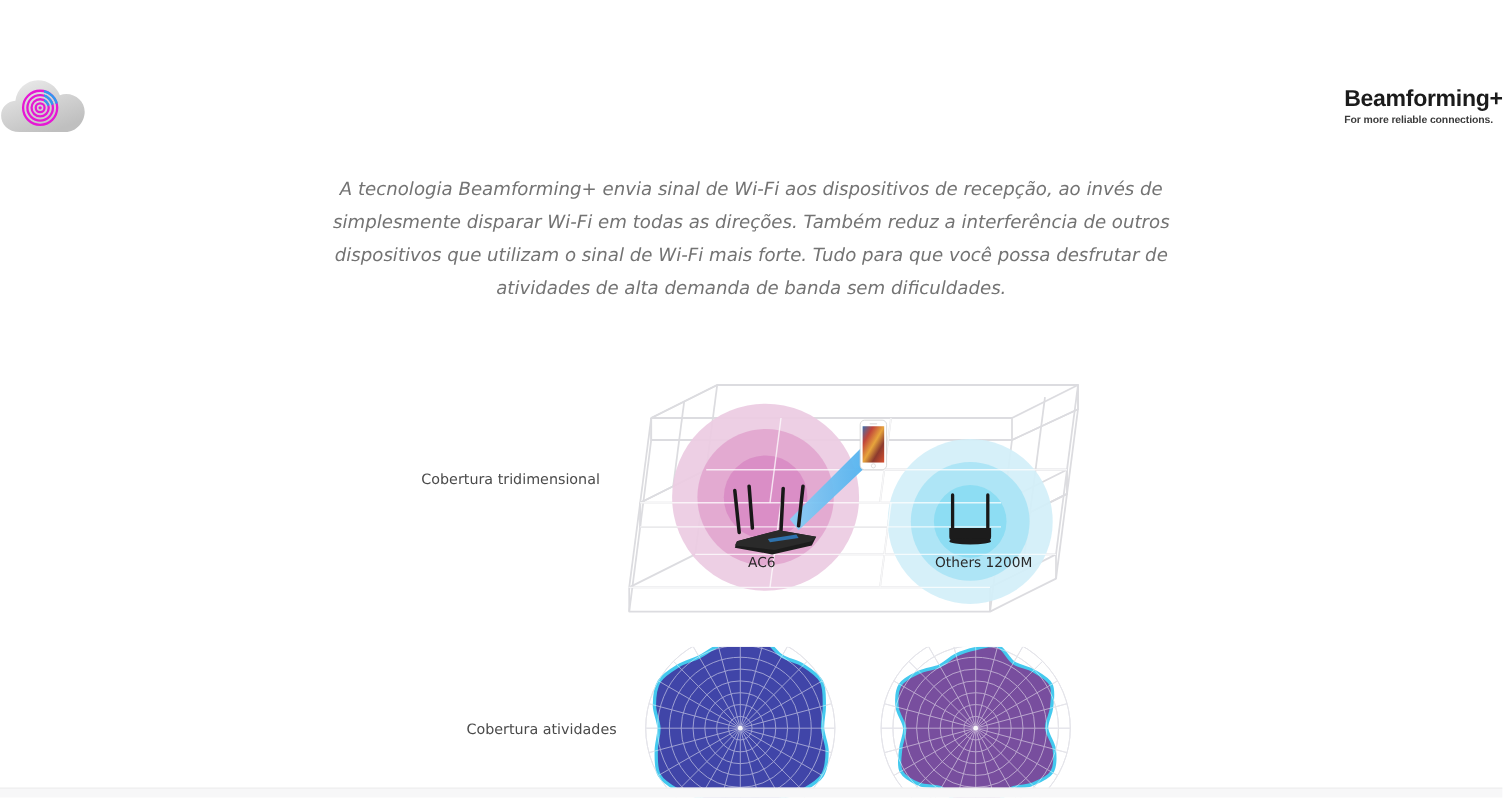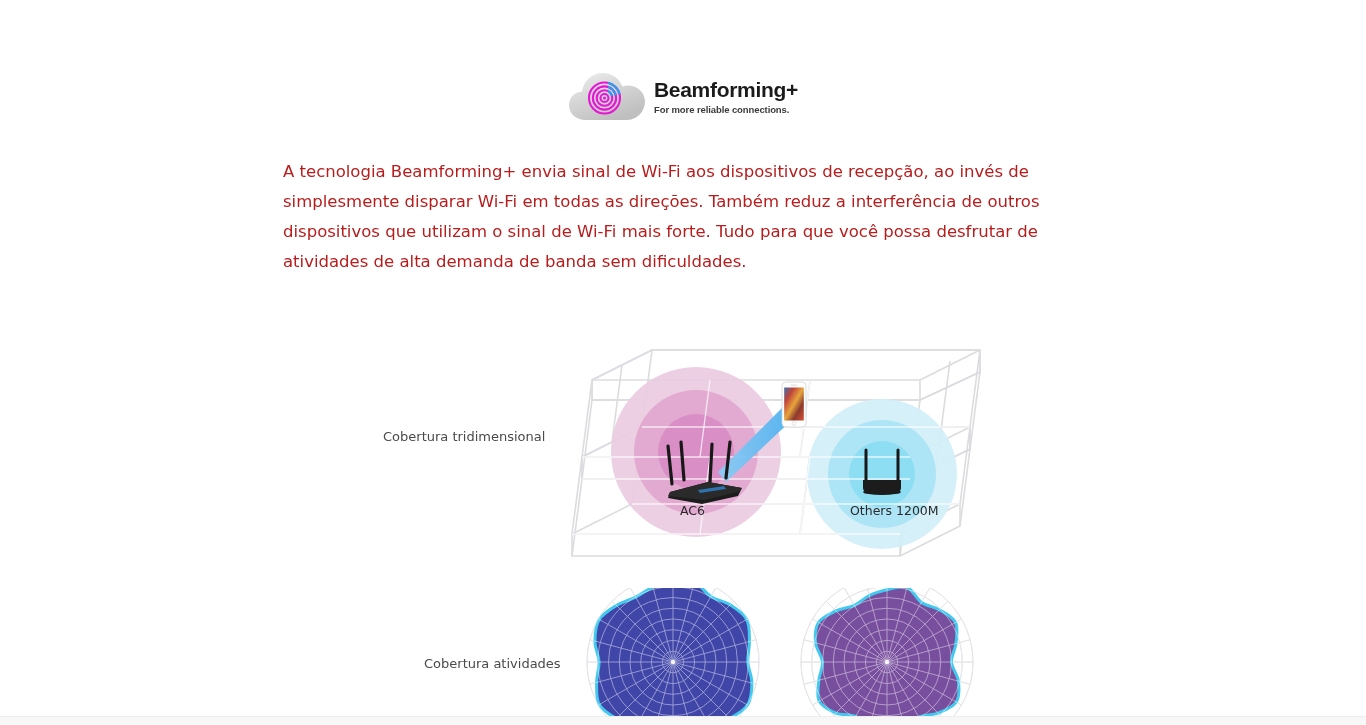--- a/index.html
+++ b/index.html
@@ -18,21 +18,21 @@
   }
 
   
   .logo-block {
     position: absolute;
     left: 0;
     top: 66px;
     width: 1366px;
     display: flex;
     align-items: center;
-    justify-content: center;
+    justify-content: space-between;
     gap: 6px;
   }
   .cloud-mark {
     position: relative;
     width: 80px;
     height: 62px;
   }
   .cloud-mark svg { display: block; }
   .logo-text { display: flex; flex-direction: column; justify-content: center; }
   .logo-title {
@@ -49,25 +49,26 @@
     letter-spacing: -0.1px;
     margin-top: 2px;
   }
 
   
   .intro {
     position: absolute;
     left: 283px;
     top: 140px;
     width: 800px;
-    text-align: left;
+    text-align: center;
     font-size: 16.5px;
     line-height: 30px;
-    color: #b91c1c;
+    color: #737373;
     font-family: "DejaVu Sans", sans-serif;
+    font-style: italic;
   }
 
   
   .row-label {
     position: absolute;
     font-size: 13px;
     color: #4a4a4a;
     white-space: nowrap;
     font-family: "DejaVu Sans", sans-serif;
   }

